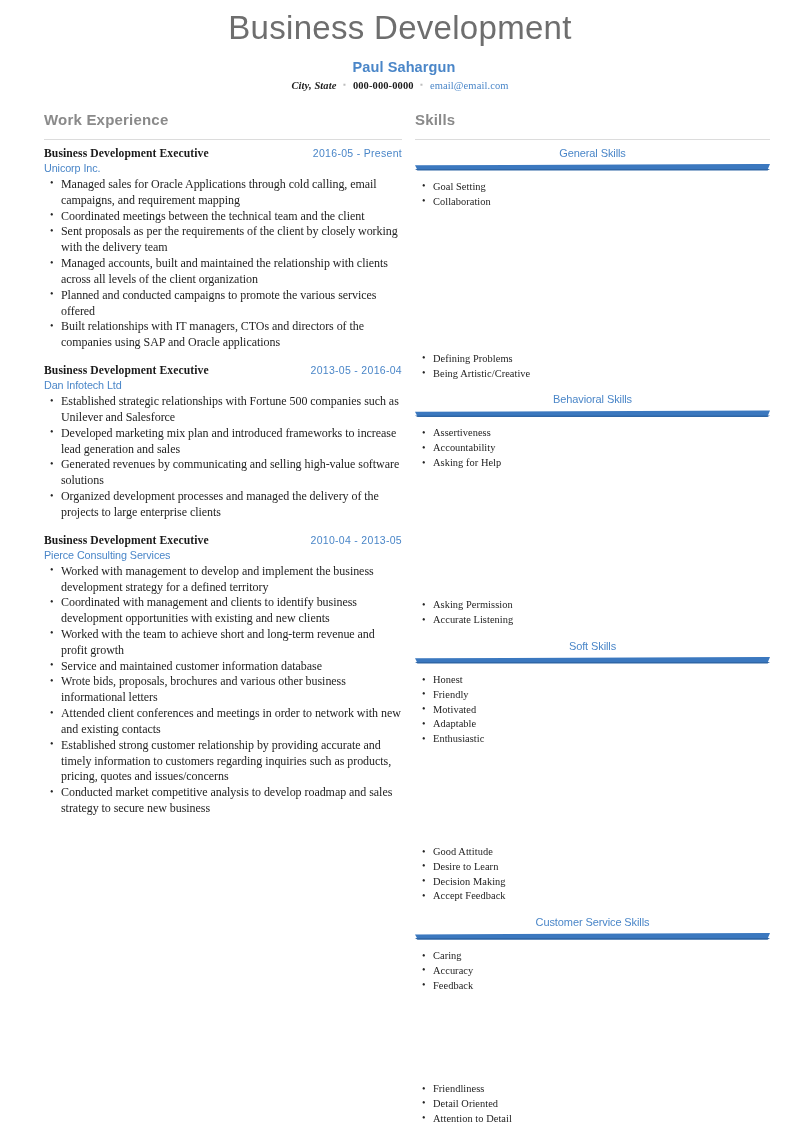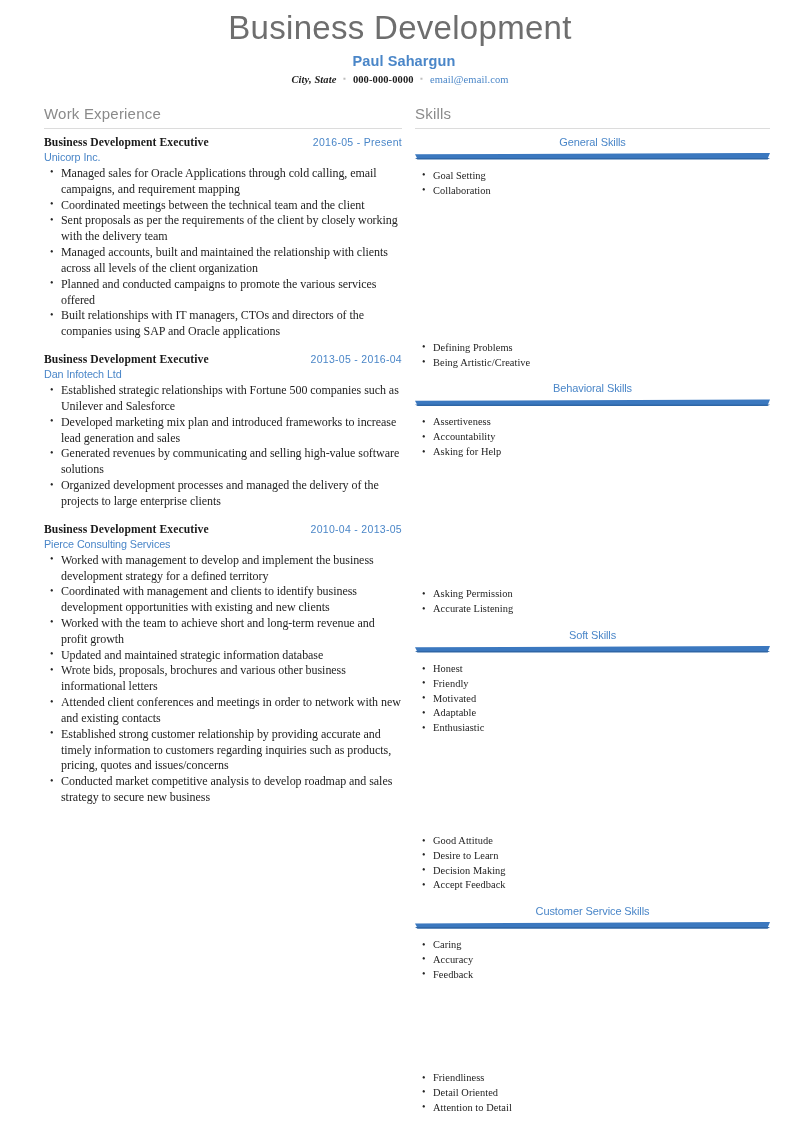--- a/index.html
+++ b/index.html
@@ -36,21 +36,21 @@
     color: #6e6e6e;
     line-height: 1.15;
     margin: 0;
     padding-top: 5px;
   }
   .cand-name {
     font-family: "Liberation Sans", "DejaVu Sans", sans-serif;
     font-size: 14.5px;
     font-weight: bold;
     color: #4a86c8;
-    margin-top: 6px;
+    margin-top: 12px;
     letter-spacing: 0.1px;
     padding-left: 8px;
   }
   .contact-line {
     margin-top: 5px;
     font-family: "Liberation Serif", "DejaVu Serif", serif;
     font-size: 10.5px;
     color: #1d1d1d;
     letter-spacing: 0.1px;
   }
@@ -75,24 +75,24 @@
     box-sizing: border-box;
     align-items: flex-start;
   }
   .col-left  { width: 358px; flex: 0 0 358px; }
   .col-right { width: 355px; flex: 0 0 355px; margin-left: 13px; }
 
   
   .section-title {
     font-family: "Liberation Sans", "DejaVu Sans", sans-serif;
     font-size: 15px;
-    font-weight: 400;
+    font-weight: 700;
     color: #8a8a8a;
     letter-spacing: 0.2px;
-    padding-bottom: 6px;
+    padding-bottom: 11px;
     border-bottom: 1px solid #dcdcdc;
     margin-bottom: 7px;
   }
 
   
   .entry { margin-bottom: 13px; }
   .entry-head {
     display: flex;
     justify-content: space-between;
     align-items: baseline;
@@ -290,21 +290,21 @@
           <div class="entry">
             <div class="entry-head">
               <div class="entry-role">Business Development Executive</div>
               <div class="entry-date">2010-04 - 2013-05</div>
             </div>
             <div class="entry-org">Pierce Consulting Services</div>
             <ul class="bullets">
               <li>Worked with management to develop and implement the business development strategy for a defined territory</li>
               <li>Coordinated with management and clients to identify business development opportunities with existing and new clients</li>
               <li>Worked with the team to achieve short and long-term revenue and profit growth</li>
-              <li>Updated and maintained strategic information database</li>
+              <li>Service and maintained customer information database</li>
               <li>Wrote bids, proposals, brochures and various other business informational letters</li>
               <li>Attended client conferences and meetings in order to network with new and existing contacts</li>
               <li>Established strong customer relationship by providing accurate and timely information to customers regarding inquiries such as products, pricing, quotes and issues/concerns</li>
               <li>Conducted market competitive analysis to develop roadmap and sales strategy to secure new business</li>
             </ul>
           </div>
         </div>
     </div>
 
     <div class="col-right">

